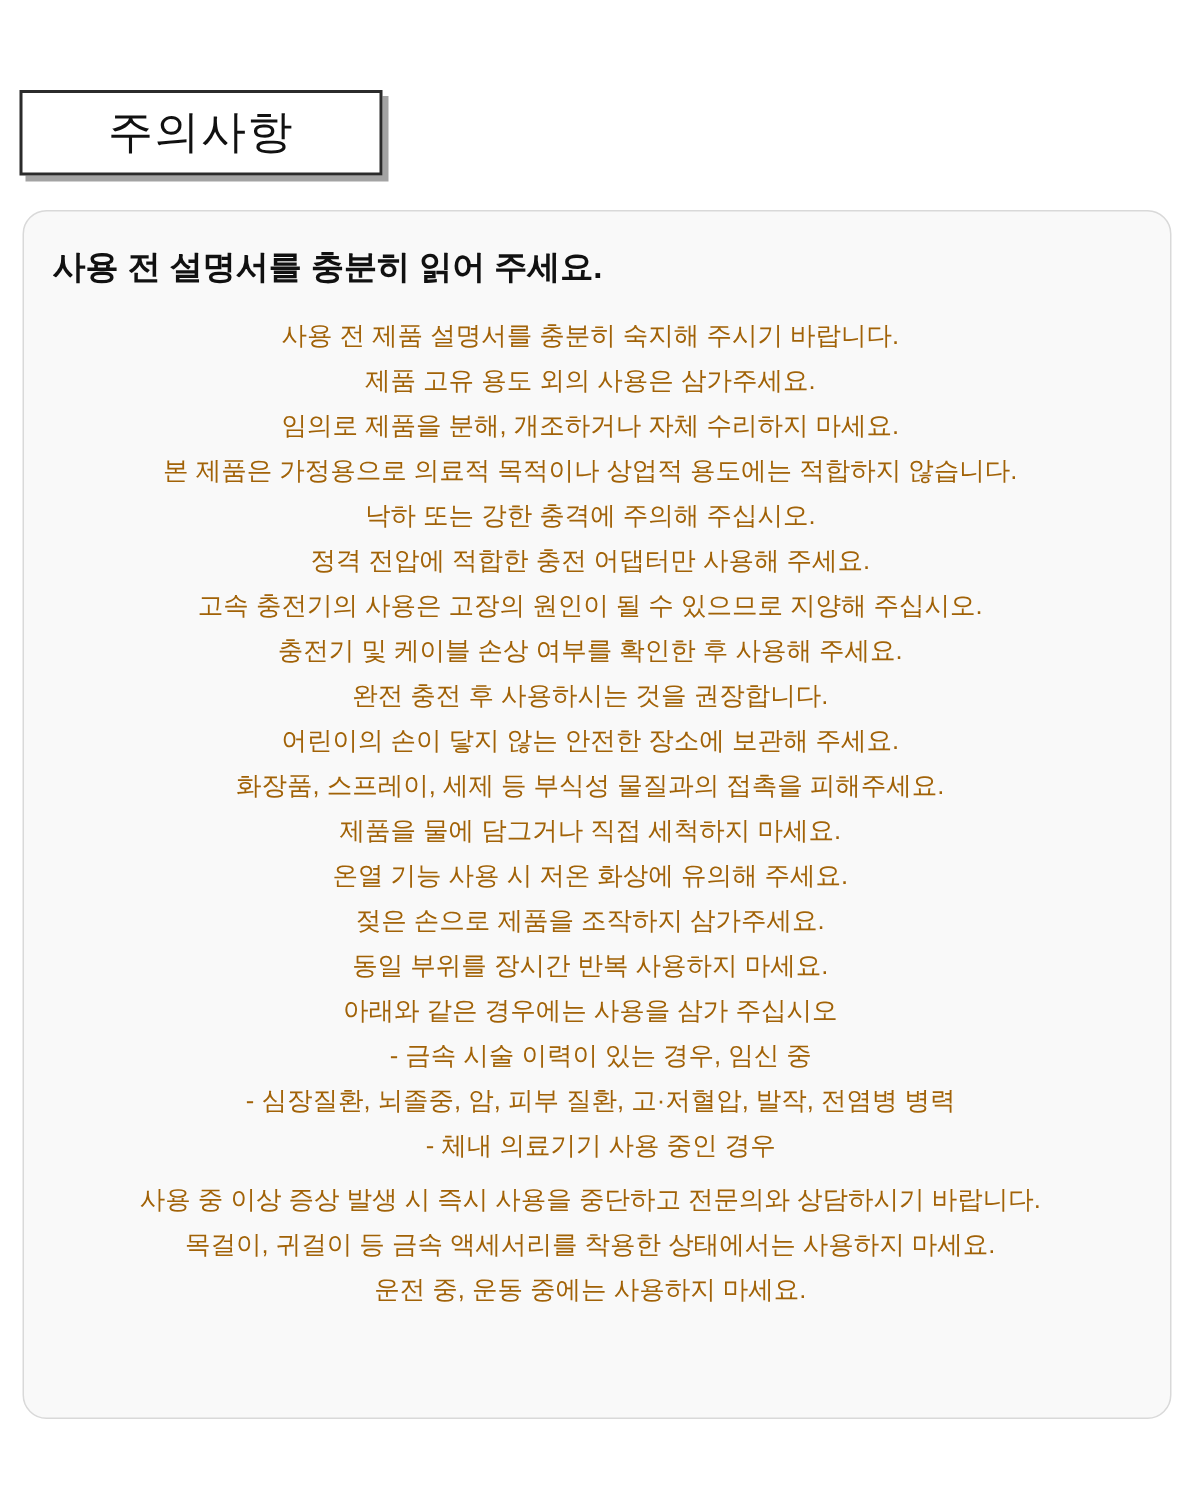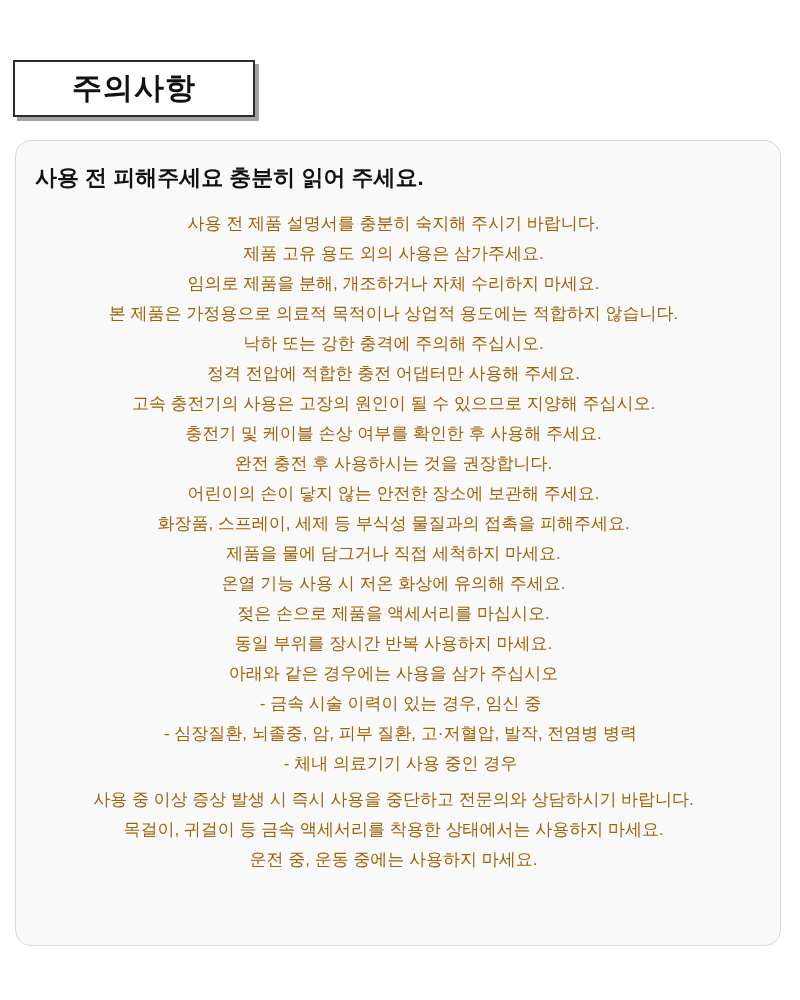--- a/index.html
+++ b/index.html
@@ -14,21 +14,21 @@
     position: absolute;
     left: 13px; top: 60px;
     width: 242px; height: 57px;
     background: #ffffff;
     border: 2px solid #2b2b2b;
     box-shadow: 4px 4px 0 #a3a3a3;
     display: flex; align-items: center; justify-content: center;
   }
   .title-box .title-text {
     font-size: 30px;
-    font-weight: bold;
+    font-weight: normal;
     color: #111111;
     letter-spacing: 1px;
   }
 
   .card {
     position: absolute;
     left: 15px; top: 140px;
     width: 766px; height: 806px;
     background: #f9f9f9;
     border: 1px solid #d9d9d9;
@@ -57,36 +57,36 @@
 </head>
 <body>
 
 <div class="page">
 
   <div class="title-box">
     <span class="title-text">주의사항</span>
   </div>
 
   <div class="card">
-    <h2>사용 전 피해주세요 충분히 읽어 주세요.</h2>
+    <h2>사용 전 설명서를 충분히 읽어 주세요.</h2>
 
     <p class="line">사용 전 제품 설명서를 충분히 숙지해 주시기 바랍니다.</p>
     <p class="line">제품 고유 용도 외의 사용은 삼가주세요.</p>
     <p class="line">임의로 제품을 분해, 개조하거나 자체 수리하지 마세요.</p>
     <p class="line">본 제품은 가정용으로 의료적 목적이나 상업적 용도에는 적합하지 않습니다.</p>
     <p class="line">낙하 또는 강한 충격에 주의해 주십시오.</p>
     <p class="line">정격 전압에 적합한 충전 어댑터만 사용해 주세요.</p>
     <p class="line">고속 충전기의 사용은 고장의 원인이 될 수 있으므로 지양해 주십시오.</p>
     <p class="line">충전기 및 케이블 손상 여부를 확인한 후 사용해 주세요.</p>
     <p class="line">완전 충전 후 사용하시는 것을 권장합니다.</p>
     <p class="line">어린이의 손이 닿지 않는 안전한 장소에 보관해 주세요.</p>
     <p class="line">화장품, 스프레이, 세제 등 부식성 물질과의 접촉을 피해주세요.</p>
     <p class="line">제품을 물에 담그거나 직접 세척하지 마세요.</p>
     <p class="line">온열 기능 사용 시 저온 화상에 유의해 주세요.</p>
-    <p class="line">젖은 손으로 제품을 액세서리를 마십시오.</p>
+    <p class="line">젖은 손으로 제품을 조작하지 삼가주세요.</p>
     <p class="line">동일 부위를 장시간 반복 사용하지 마세요.</p>
 
     <p class="line intro">아래와 같은 경우에는 사용을 삼가 주십시오</p>
     <p class="line dash">- 금속 시술 이력이 있는 경우, 임신 중</p>
     <p class="line dash">- 심장질환, 뇌졸중, 암, 피부 질환, 고·저혈압, 발작, 전염병 병력</p>
     <p class="line dash">- 체내 의료기기 사용 중인 경우</p>
 
     <p class="line closing-first">사용 중 이상 증상 발생 시 즉시 사용을 중단하고 전문의와 상담하시기 바랍니다.</p>
     <p class="line">목걸이, 귀걸이 등 금속 액세서리를 착용한 상태에서는 사용하지 마세요.</p>
     <p class="line">운전 중, 운동 중에는 사용하지 마세요.</p>

